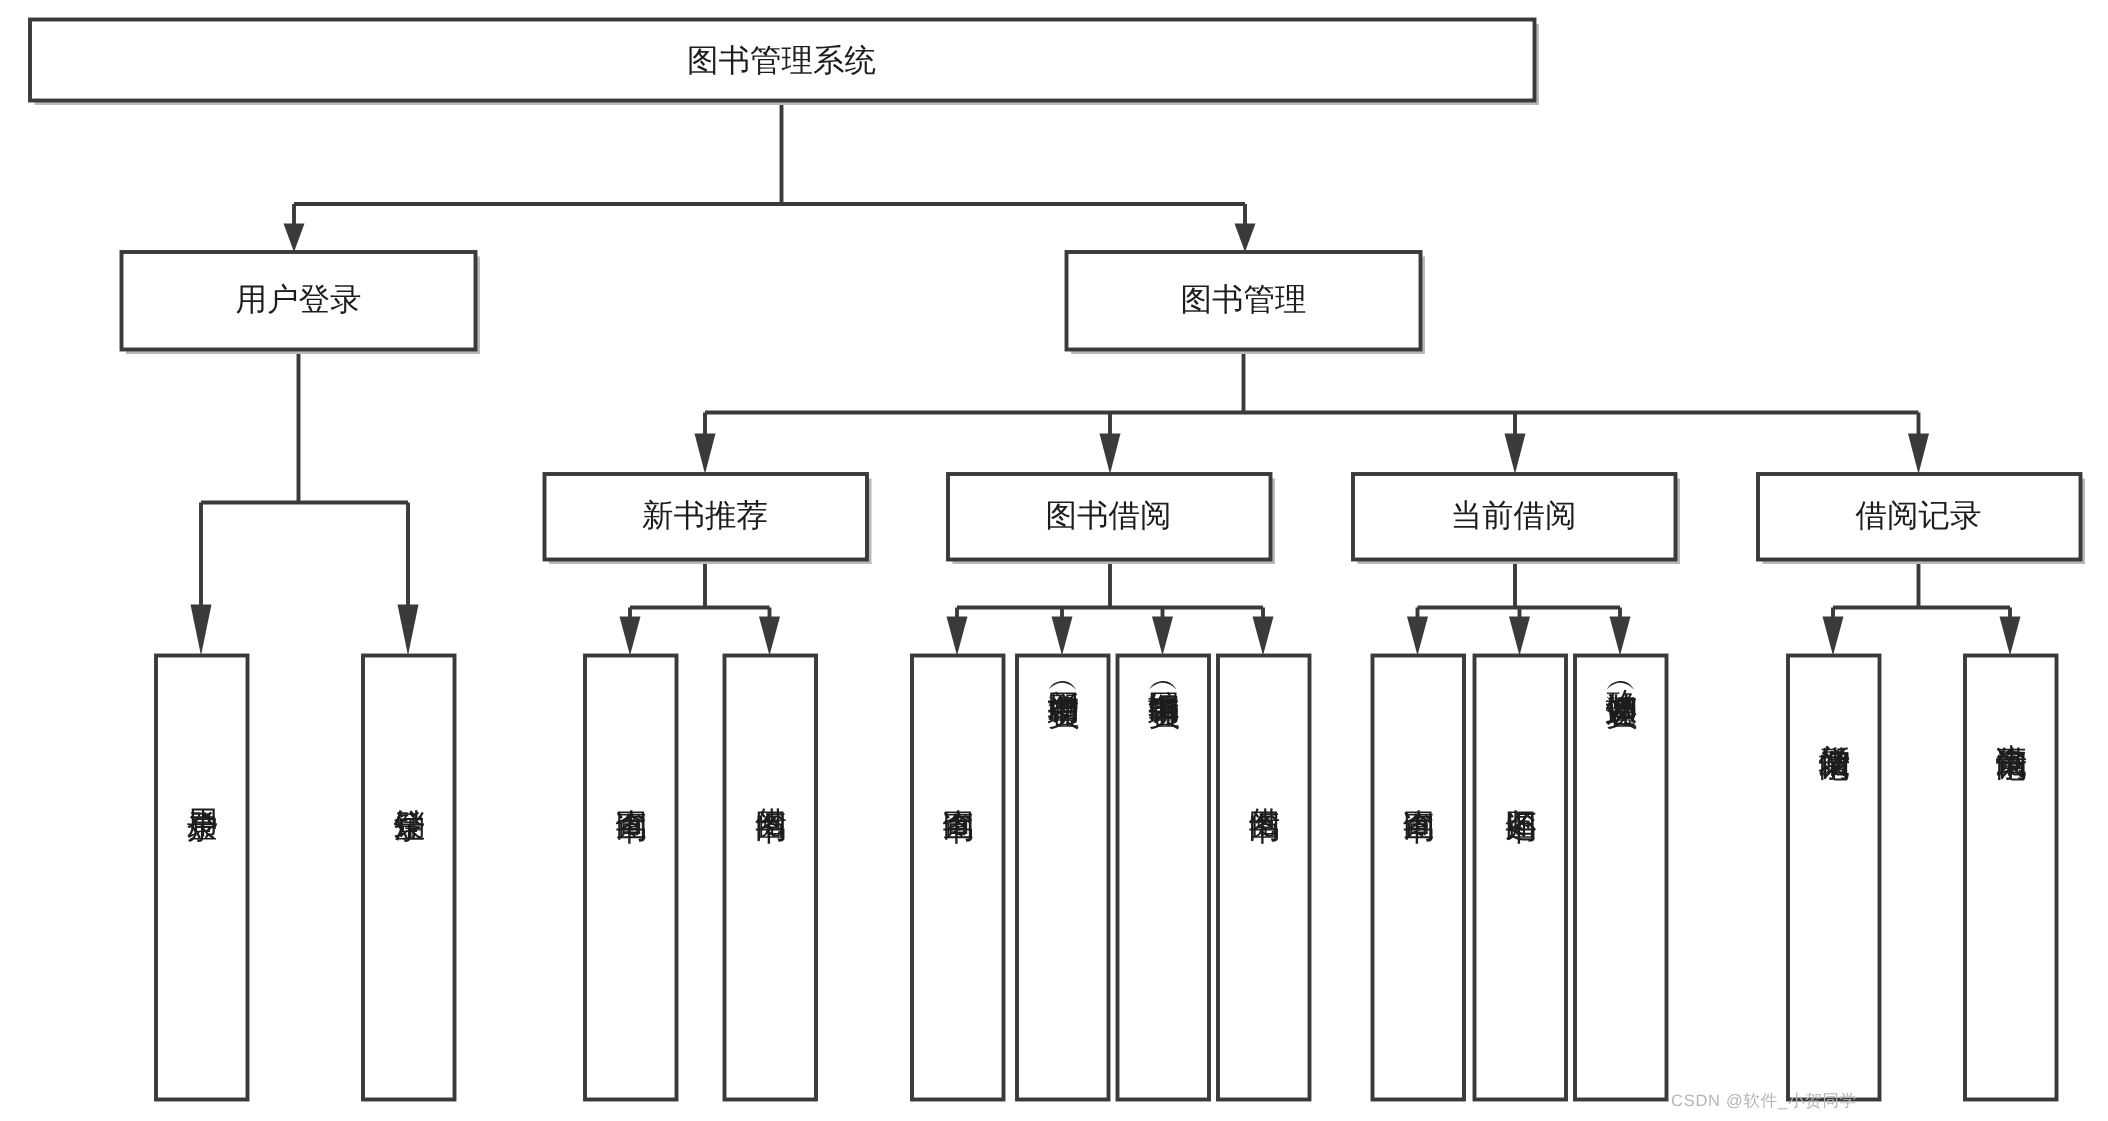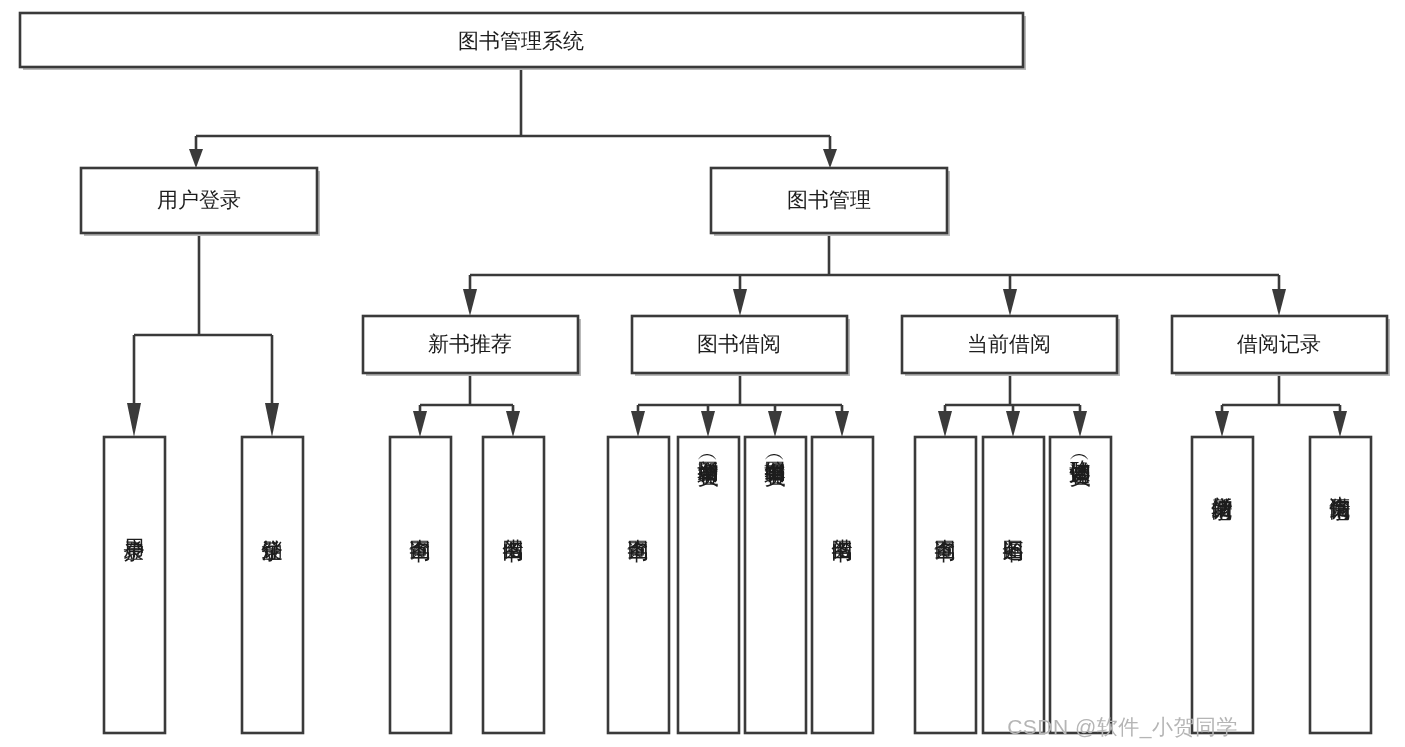--- a/index.html
+++ b/index.html
@@ -63,21 +63,21 @@
     display: flex;
     align-items: flex-start;
     justify-content: center;
     pointer-events: none;
   }
   .watermark {
     position: absolute;
     right: 8px;
     bottom: 6px;
     font-family: "Liberation Sans", "DejaVu Sans", sans-serif;
-    font-size: 21px;
+    font-size: 11px;
     color: #b5b5b5;
     letter-spacing: 0.5px;
     white-space: nowrap;
   }
 </style>
 </head>
 <body>
 
 <div id="diagram-root">
 

